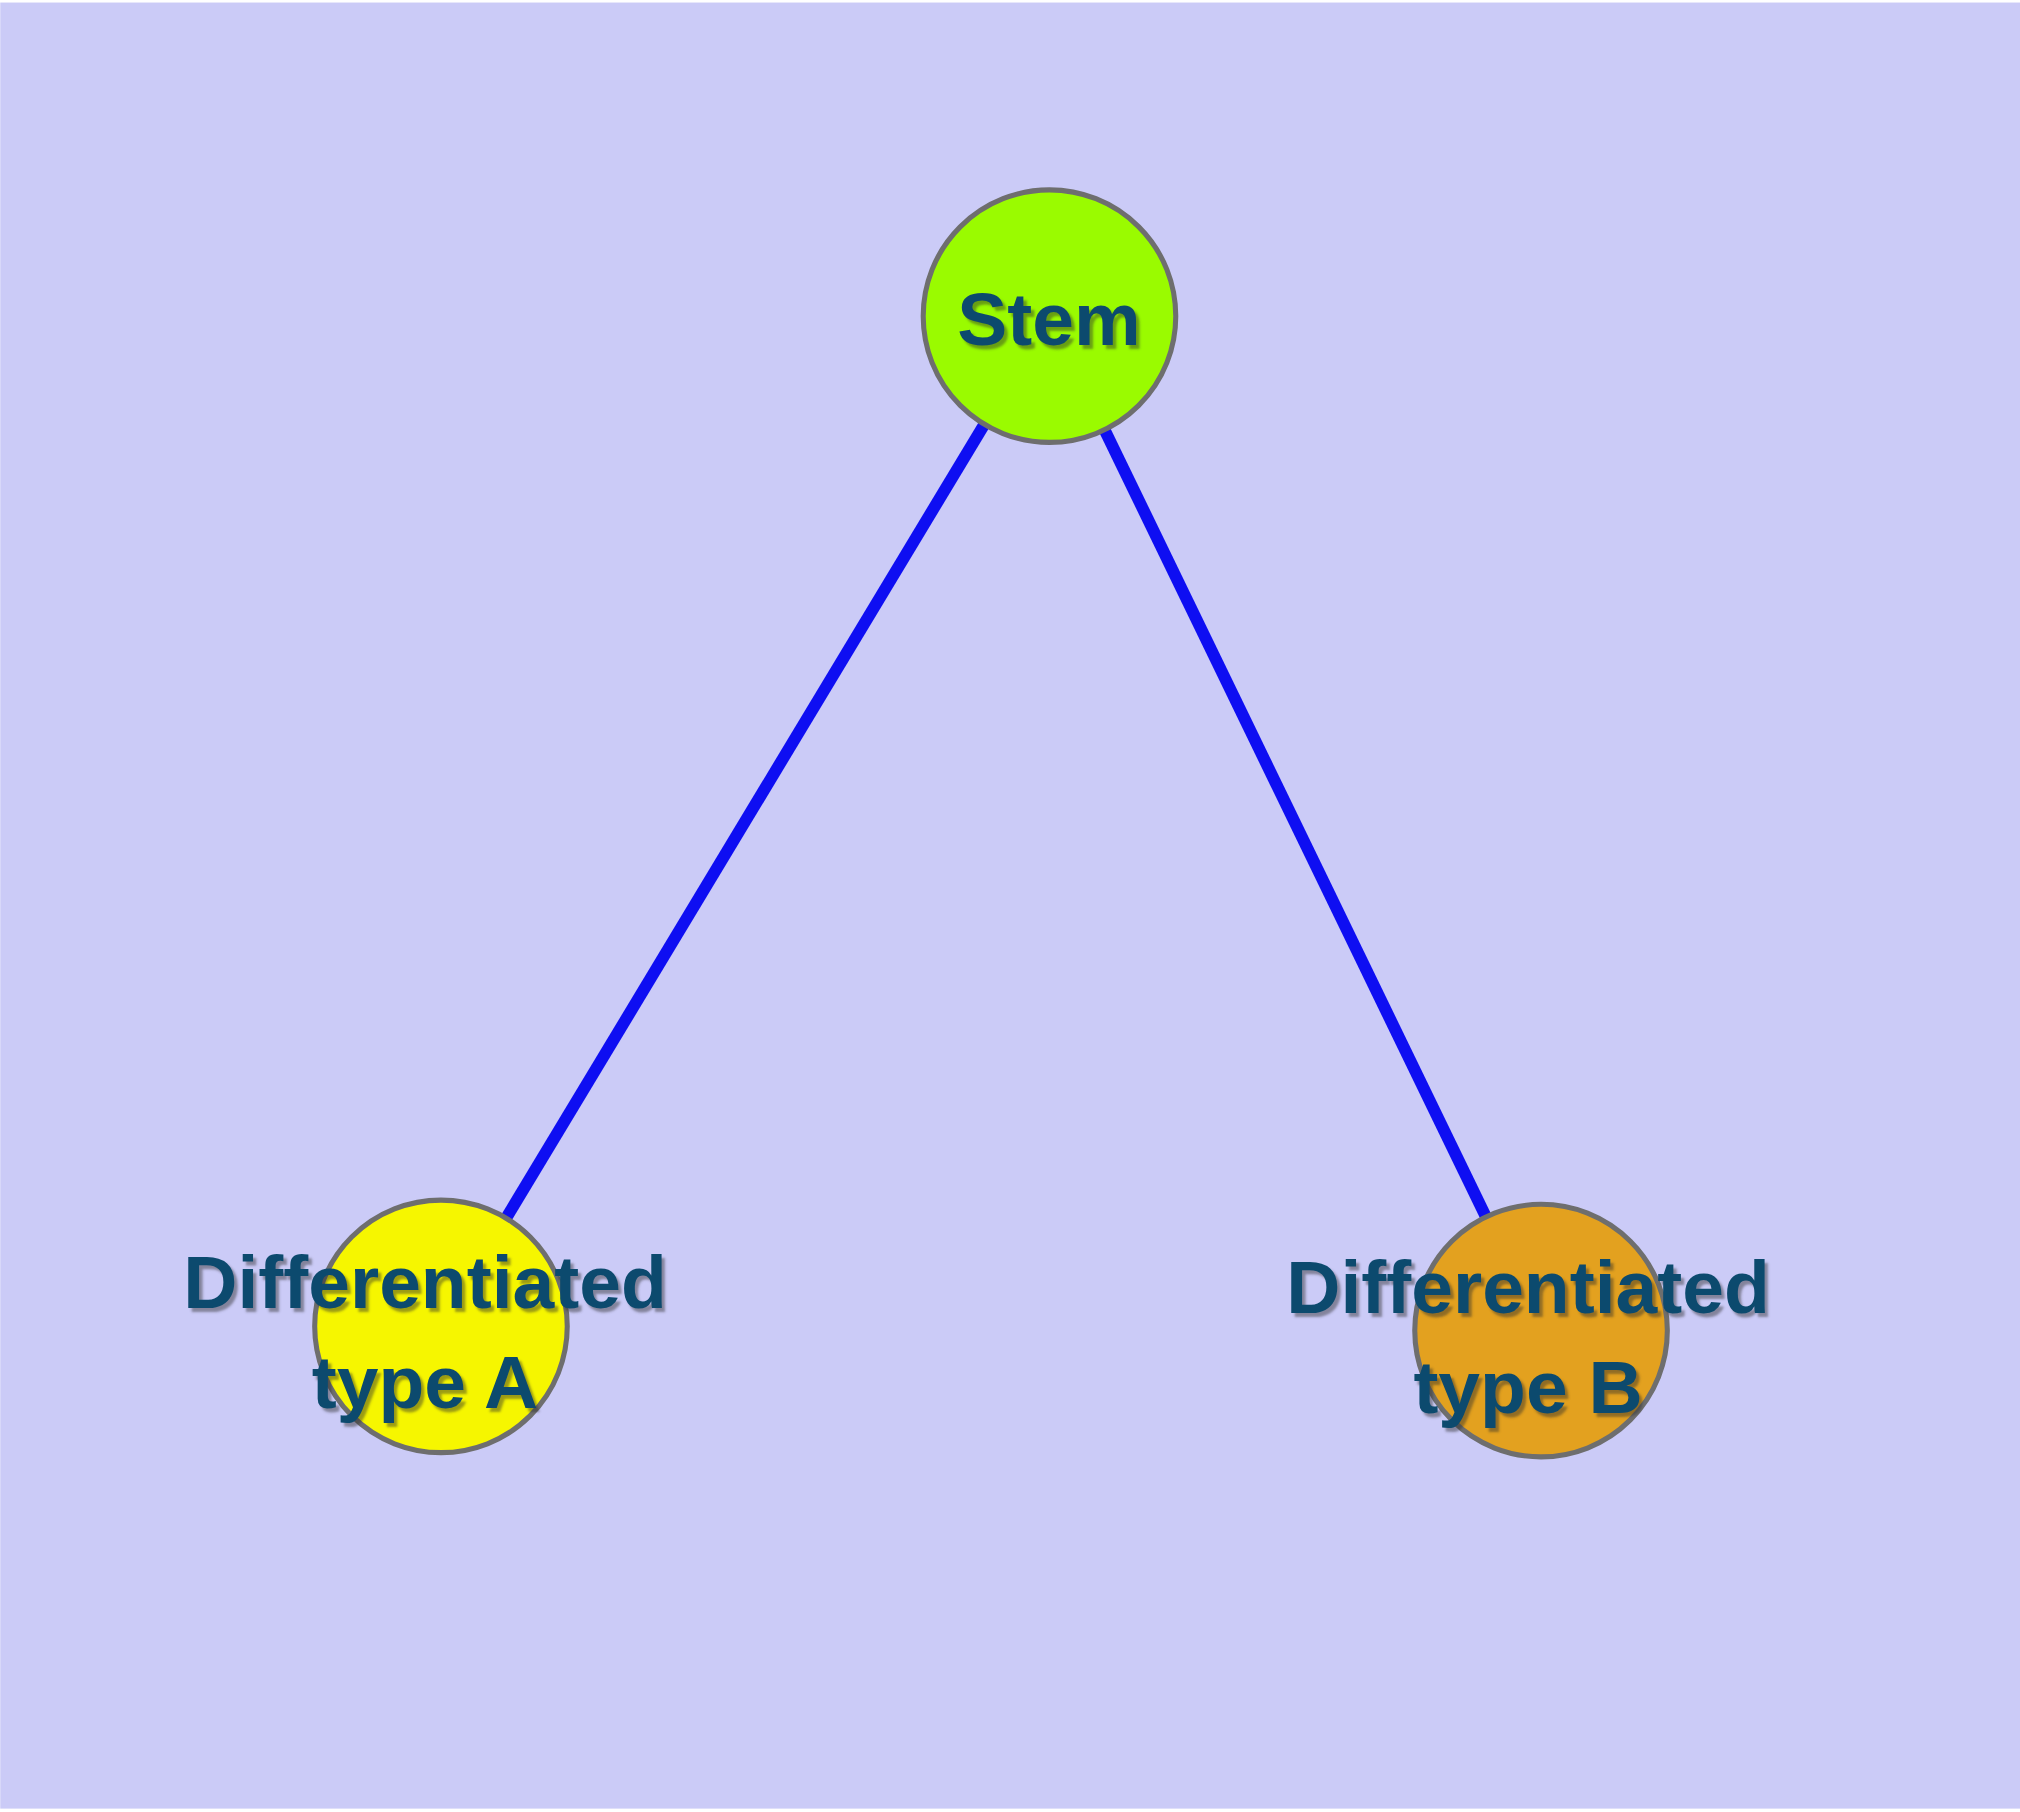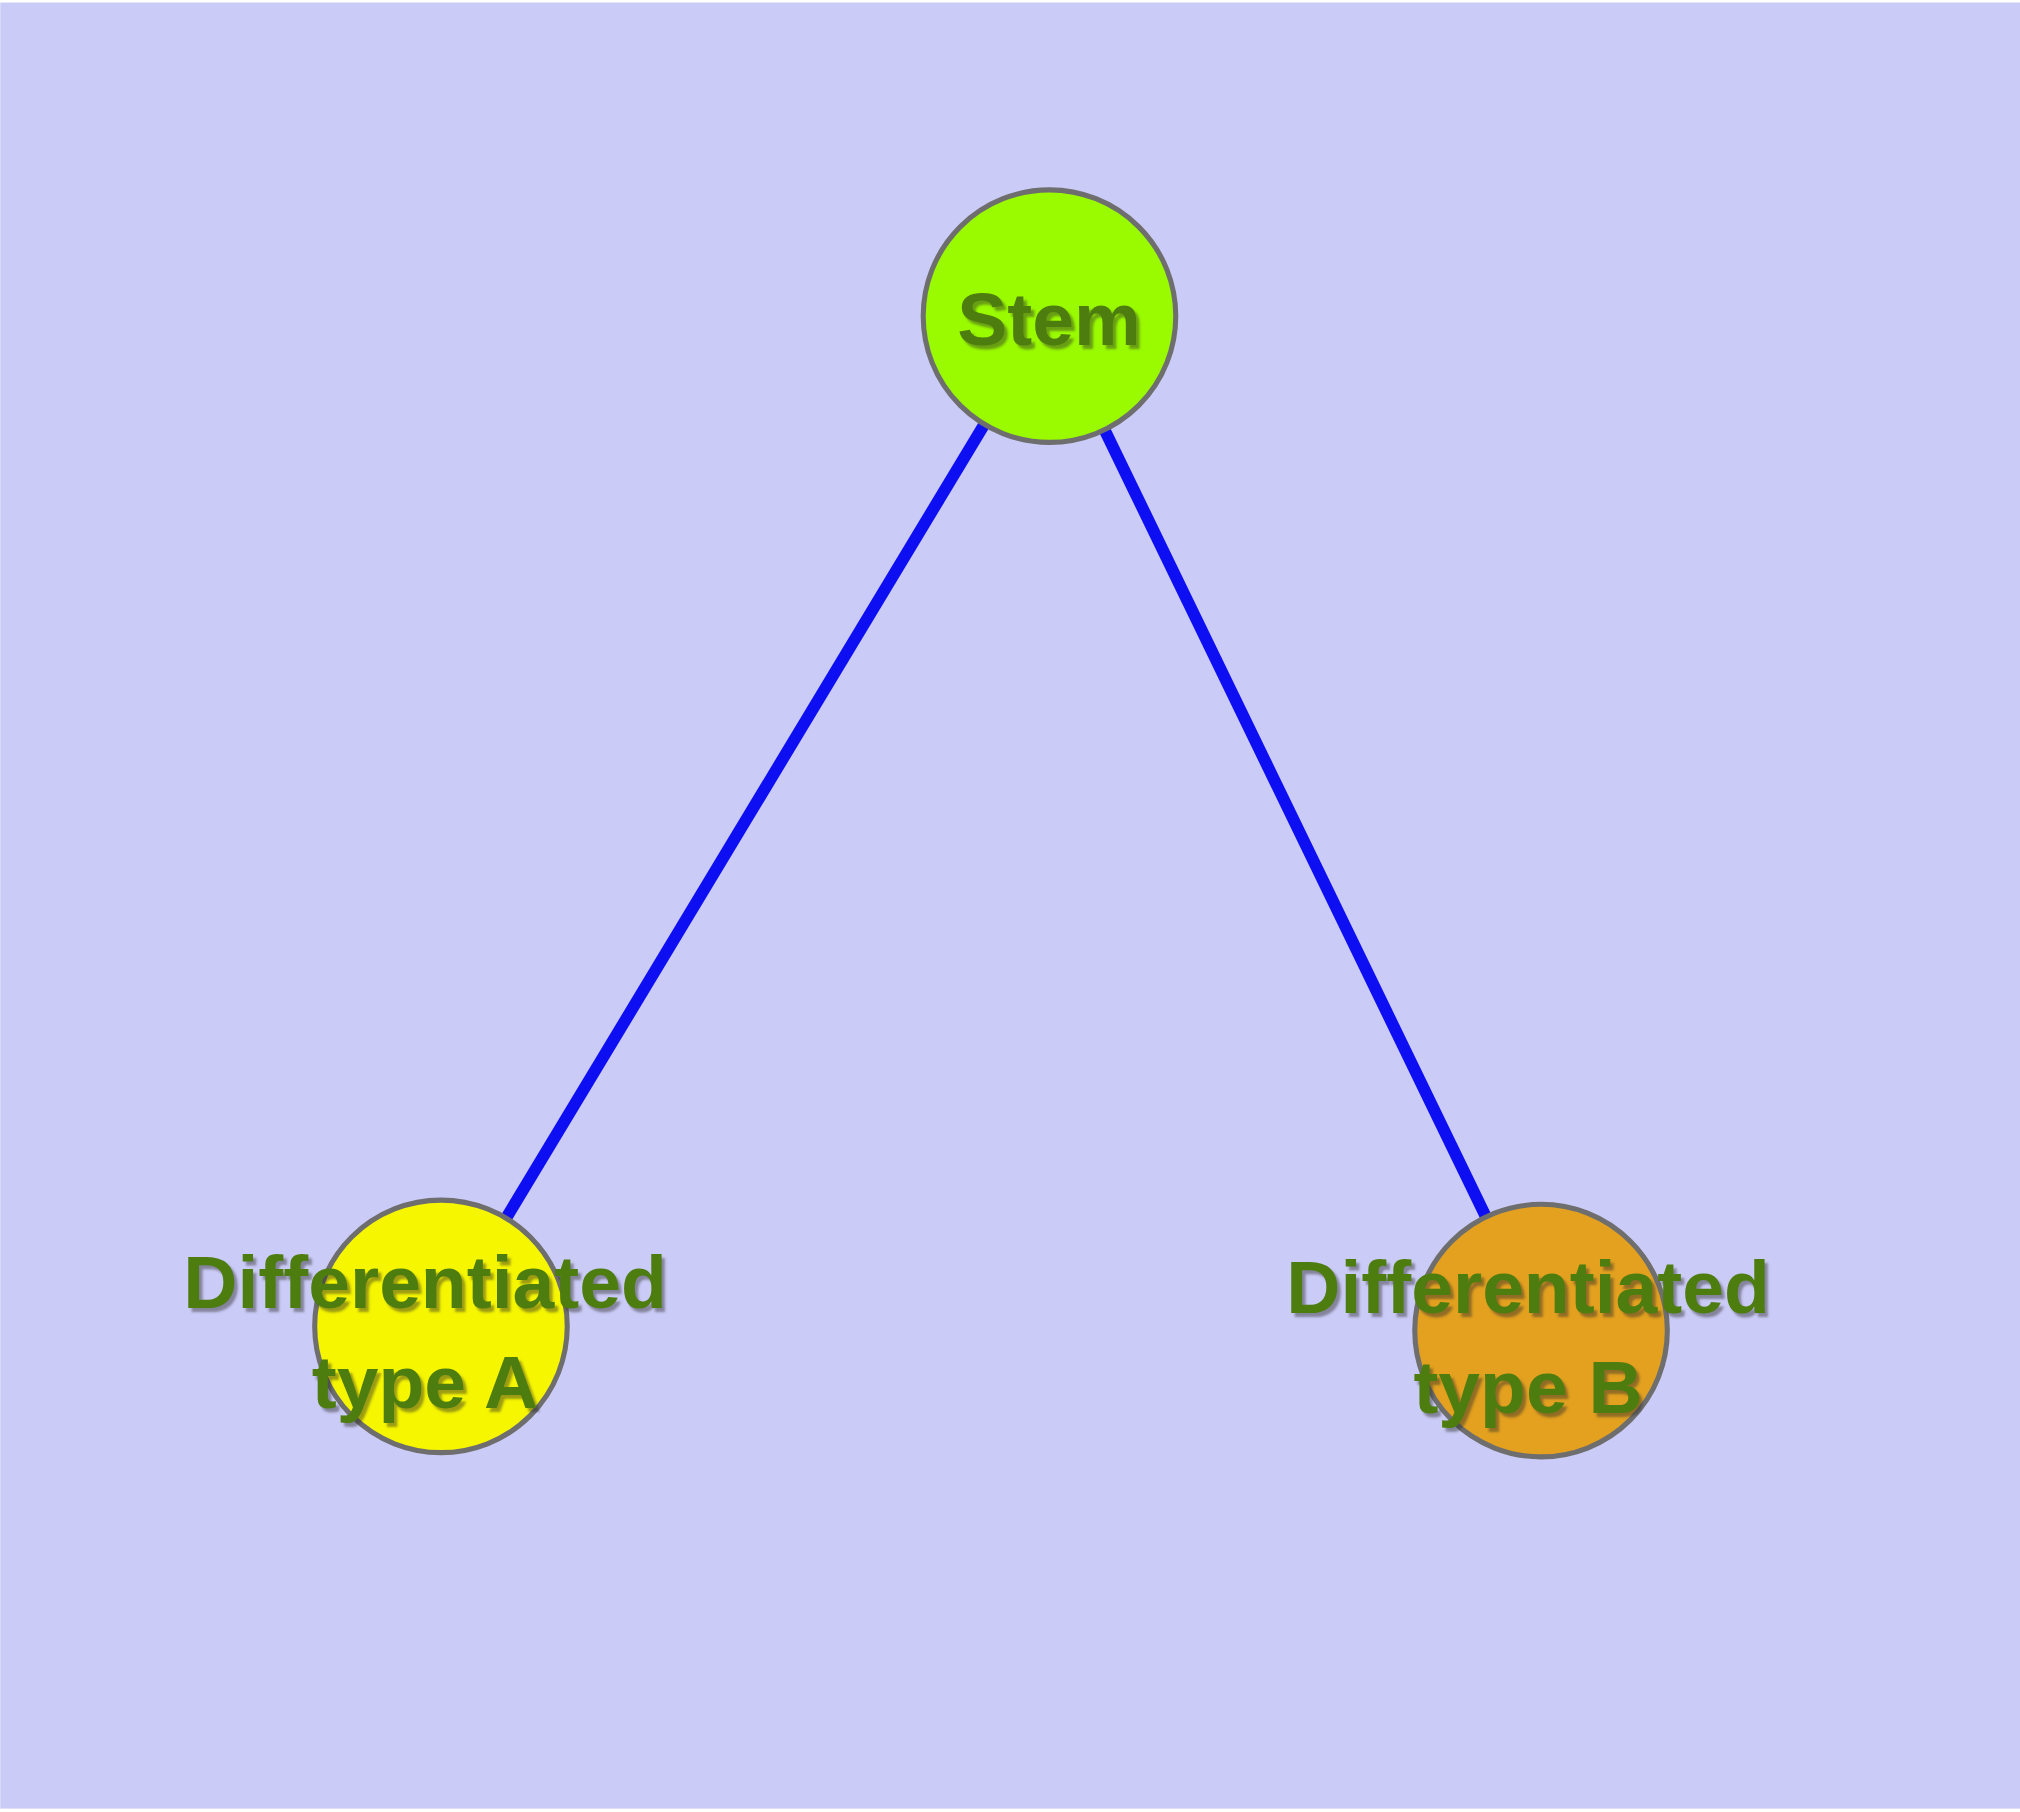--- a/index.html
+++ b/index.html
@@ -22,21 +22,21 @@
     display: block;
   }
   .node-label {
     position: absolute;
     transform: translate(-50%, -50%);
     white-space: pre-line;
     text-align: center;
     font-size: 75px;
     line-height: 100px;
     font-weight: 700;
-    color: #4d7c0f;
+    color: #0c4a6e;
     letter-spacing: 0;
     text-shadow: 3.4px 4.2px 2.5px rgba(45,45,45,0.45);
     pointer-events: none;
   }
   .node-label.single { line-height: 81px; }
 </style>
 </head>
 <body>
 
 <div class="stage">

